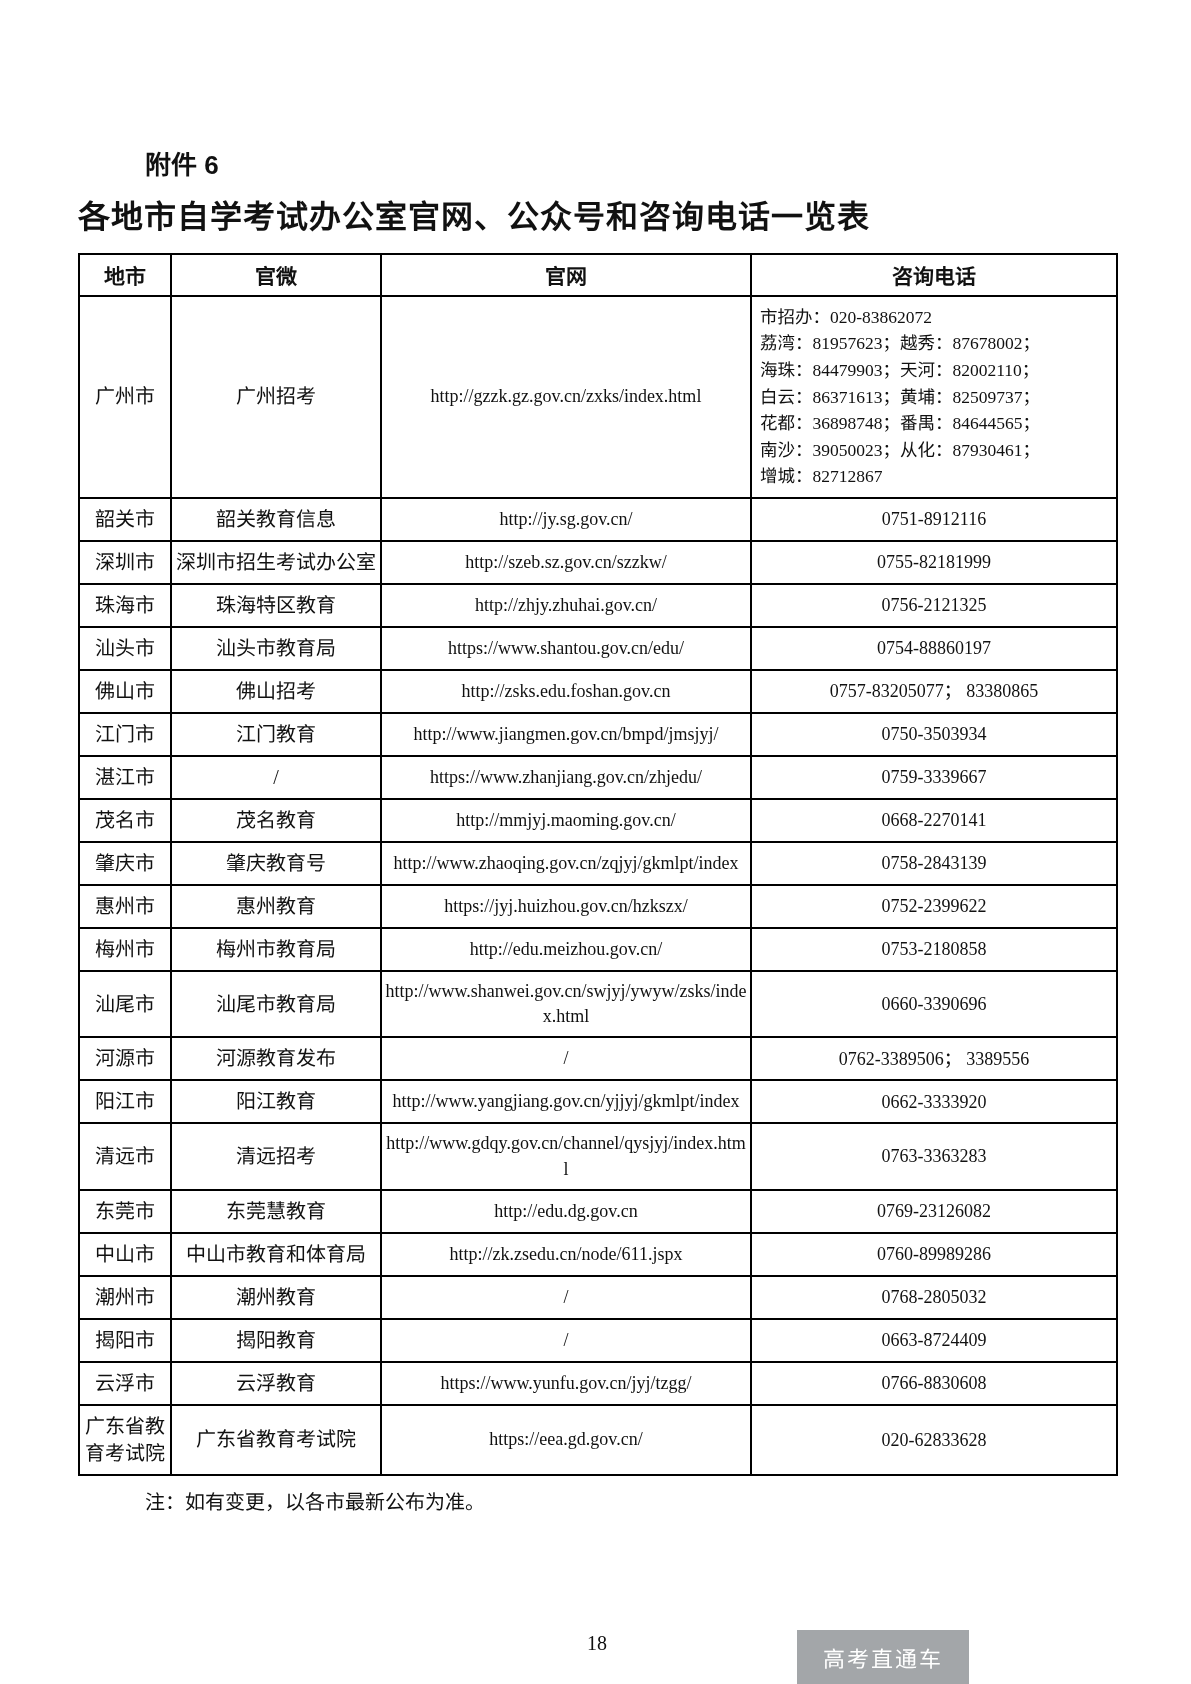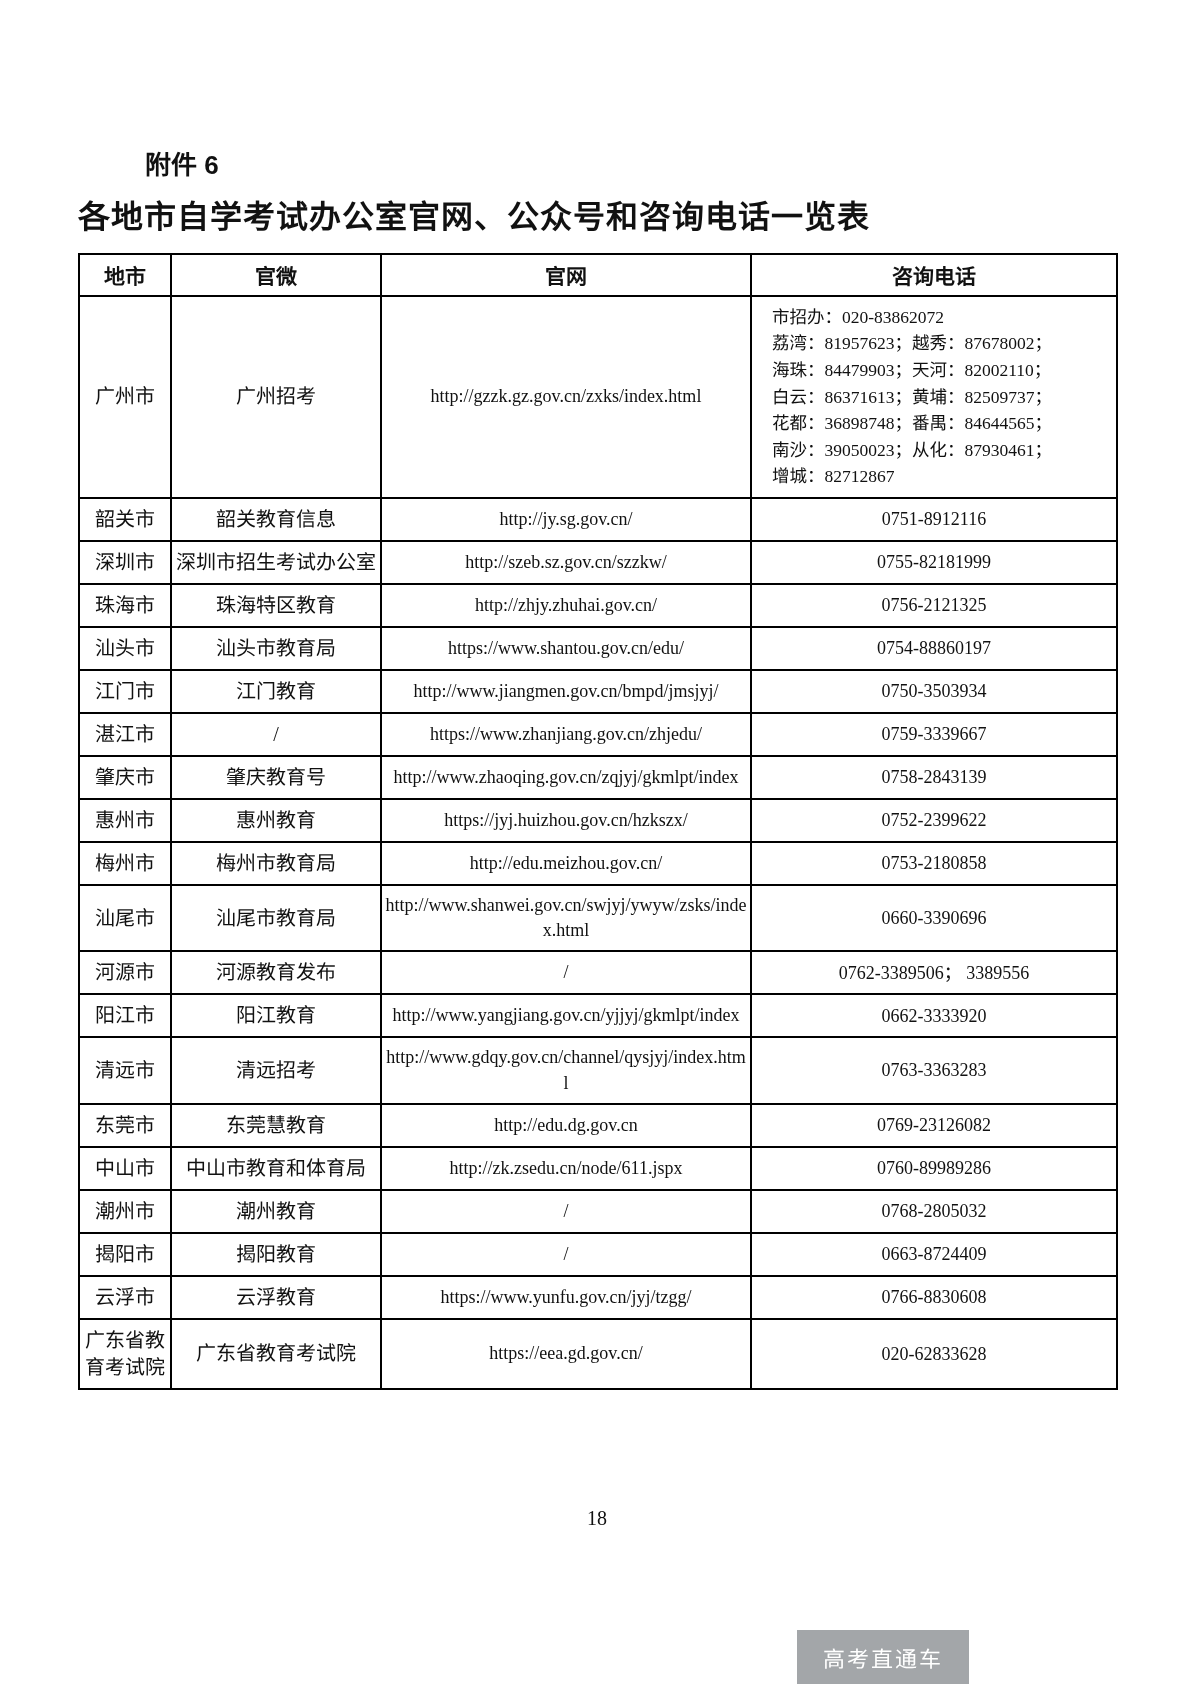--- a/index.html
+++ b/index.html
@@ -61,21 +61,21 @@
   .col-phone  { width: 366px; }
   td.cell-city, td.cell-wechat { font-size: 20px; }
   td.cell-website {
     font-size: 18px;
     word-break: break-all;
     line-height: 1.4;
   }
   td.cell-phone { font-size: 18px; }
   td.cell-phone.multiline {
     text-align: left;
-    padding-left: 20px;
+    padding-left: 8px;
     padding-right: 4px;
     font-size: 17.5px;
     line-height: 1.52;
   }
   .note {
     margin: 10px 0 0 67px;
     font-size: 20px;
   }
   .page-number {
     width: 1038px;
@@ -153,32 +153,44 @@
           <td class="cell-website">http://zhjy.zhuhai.gov.cn/</td>
           <td class="cell-phone">0756-2121325</td>
         </tr>
         <tr>
           <td class="cell-city">汕头市</td>
           <td class="cell-wechat">汕头市教育局</td>
           <td class="cell-website">https://www.shantou.gov.cn/edu/</td>
           <td class="cell-phone">0754-88860197</td>
         </tr>
         <tr>
+          <td class="cell-city">佛山市</td>
+          <td class="cell-wechat">佛山招考</td>
+          <td class="cell-website">http://zsks.edu.foshan.gov.cn</td>
+          <td class="cell-phone">0757-83205077； 83380865</td>
+        </tr>
+        <tr>
           <td class="cell-city">江门市</td>
           <td class="cell-wechat">江门教育</td>
           <td class="cell-website">http://www.jiangmen.gov.cn/bmpd/jmsjyj/</td>
           <td class="cell-phone">0750-3503934</td>
         </tr>
         <tr>
           <td class="cell-city">湛江市</td>
           <td class="cell-wechat">/</td>
           <td class="cell-website">https://www.zhanjiang.gov.cn/zhjedu/</td>
           <td class="cell-phone">0759-3339667</td>
         </tr>
         <tr>
+          <td class="cell-city">茂名市</td>
+          <td class="cell-wechat">茂名教育</td>
+          <td class="cell-website">http://mmjyj.maoming.gov.cn/</td>
+          <td class="cell-phone">0668-2270141</td>
+        </tr>
+        <tr>
           <td class="cell-city">肇庆市</td>
           <td class="cell-wechat">肇庆教育号</td>
           <td class="cell-website">http://www.zhaoqing.gov.cn/zqjyj/gkmlpt/index</td>
           <td class="cell-phone">0758-2843139</td>
         </tr>
         <tr>
           <td class="cell-city">惠州市</td>
           <td class="cell-wechat">惠州教育</td>
           <td class="cell-website">https://jyj.huizhou.gov.cn/hzkszx/</td>
           <td class="cell-phone">0752-2399622</td>
@@ -245,18 +257,19 @@
         </tr>
         <tr>
           <td class="cell-city">广东省教育考试院</td>
           <td class="cell-wechat">广东省教育考试院</td>
           <td class="cell-website">https://eea.gd.gov.cn/</td>
           <td class="cell-phone">020-62833628</td>
         </tr>
       </tbody>
   </table>
 
+  <div class="note">注：如有变更，以各市最新公布为准。</div>
 
   <div class="page-number">18</div>
 
   <div class="watermark">高考直通车</div>
 
 </div>
 
 </body></html>

